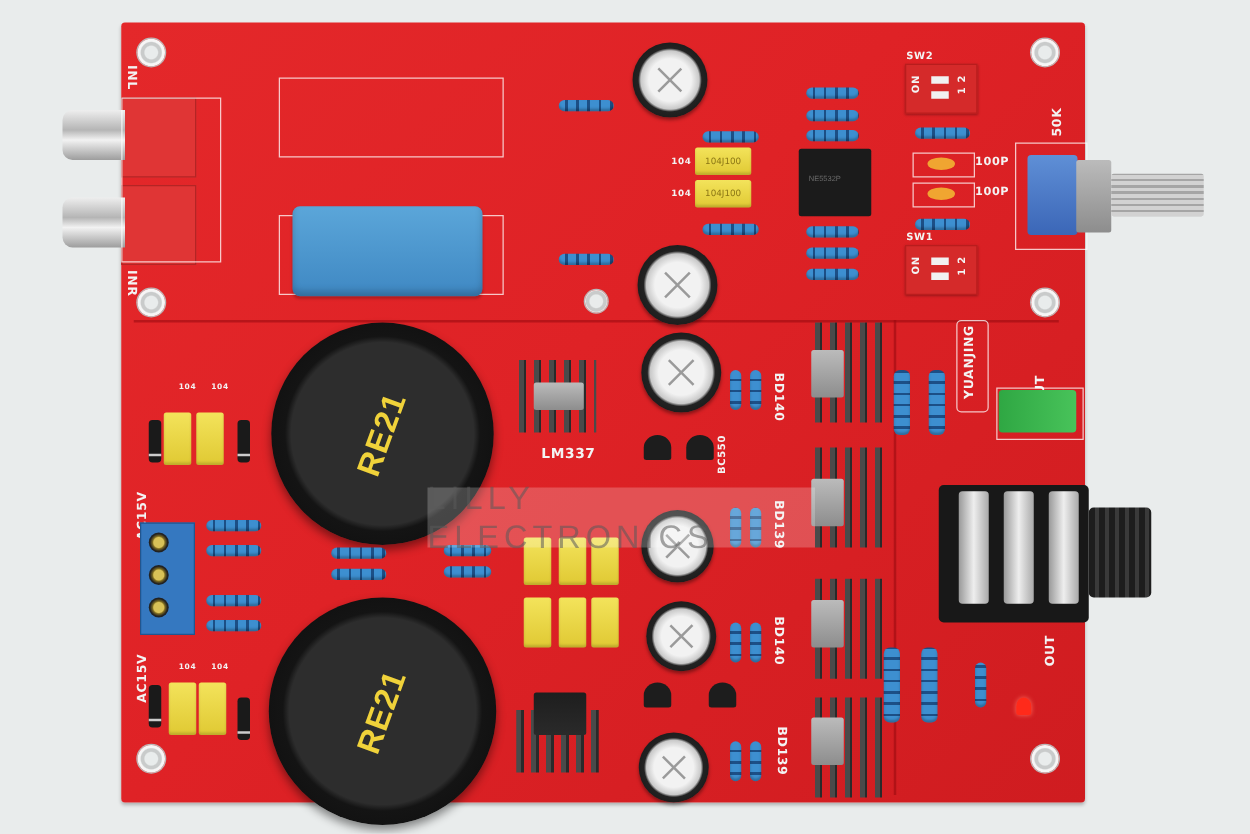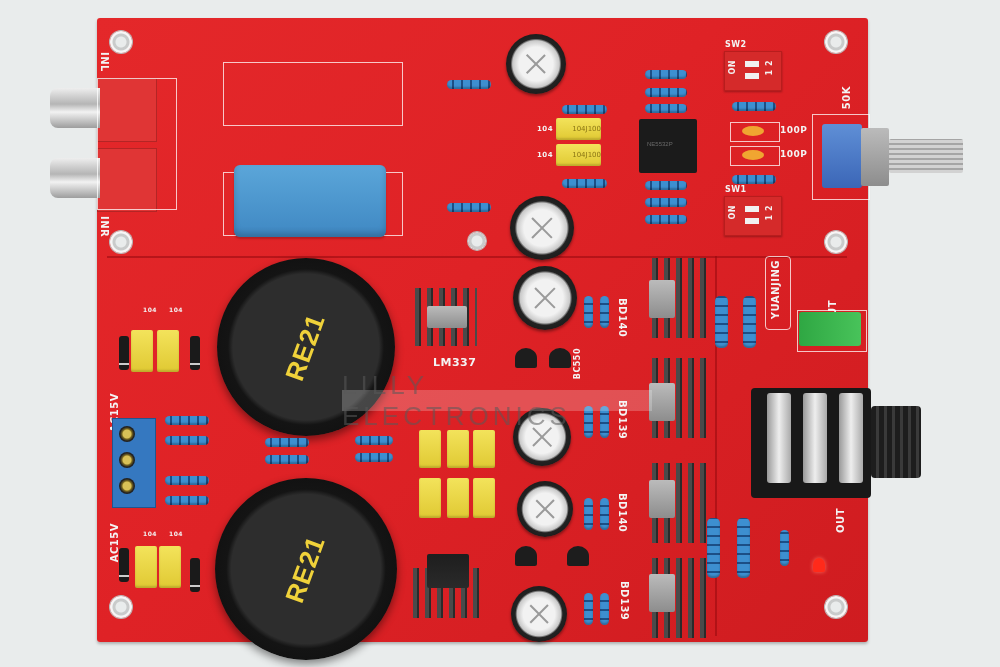--- a/index.html
+++ b/index.html
@@ -31,21 +31,21 @@
       width: 9px; background: repeating-linear-gradient(0deg, #3d8fd0 0 5px, #1c4f86 5px 7px, #3d8fd0 7px 9px);
     }
     .film {
       position: absolute; background: linear-gradient(180deg, #5ba6d9, #3f88c3);
       border-radius: 6px; box-shadow: inset 0 -4px 6px rgba(0,0,0,0.2), 0 2px 2px rgba(0,0,0,0.2);
       color: #2d6b9c; font-size: 9px; font-family: "DejaVu Sans", sans-serif;
     }
     .ycap {
       position: absolute; background: linear-gradient(180deg, #f3e35b, #e0c933);
       border-radius: 2px; color: #8a7514; font-size: 7px; font-family: "DejaVu Sans", sans-serif;
-      display: flex; align-items: center; justify-content: flex-end;
+      display: flex; align-items: center; justify-content: center;
       box-shadow: inset 0 -2px 2px rgba(0,0,0,0.15);
     }
     .ecap {
       position: absolute; border-radius: 50%;
       background: radial-gradient(circle, #f2f2f2 0 40%, #c9c9c9 55%, #222 60%, #111 100%);
       box-shadow: 0 2px 3px rgba(0,0,0,0.4);
     }
     .ecap::before, .ecap::after {
       content: ""; position: absolute; left: 50%; top: 50%; background: #9a9a9a;
     }
@@ -93,21 +93,21 @@
     .jack-pin { position: absolute; background: linear-gradient(90deg,#999,#eee,#aaa); border-radius: 3px; }
     .green-jack { position: absolute; background: #39b04a; border-radius: 3px; }
     .pot-body { position: absolute; background: linear-gradient(180deg,#5f8fd6,#3b66b7); border-radius: 3px; }
     .pot-shaft { position: absolute; background: repeating-linear-gradient(0deg,#cfcfcf 0 3px,#9d9d9d 3px 5px); border-radius: 2px; }
     .led { position: absolute; width: 12px; height: 14px; background: #ff2a1a; border-radius: 50% 50% 2px 2px;
       box-shadow: 0 0 4px #ff6a5a; }
     .ceram { position: absolute; width: 22px; height: 10px; background: #f0a531; border-radius: 50%; }
     .diode { position: absolute; width: 10px; background: #1a1a1a; border-radius: 3px; }
     .diode::after { content:""; position:absolute; left:0; right:0; bottom:5px; height:2px; background:#ccc; }
     .watermark {
-      position: absolute; left: 342px; top: 390px; width: 310px; height: 21px;
+      position: absolute; left: 342px; top: 390px; width: 310px; height: 48px;
       background: rgba(255,255,255,0.22);
       color: rgba(90,90,90,0.55); font-size: 26px; letter-spacing: 4px;
       display: flex; align-items: center; justify-content: center;
     }
     .vtext { writing-mode: vertical-rl; transform: rotate(180deg); }
     .vtext-r { writing-mode: vertical-rl; }
     .trace { position: absolute; border: 1px solid rgba(150,10,14,0.55); }
   </style>
 </head>
 <body>

